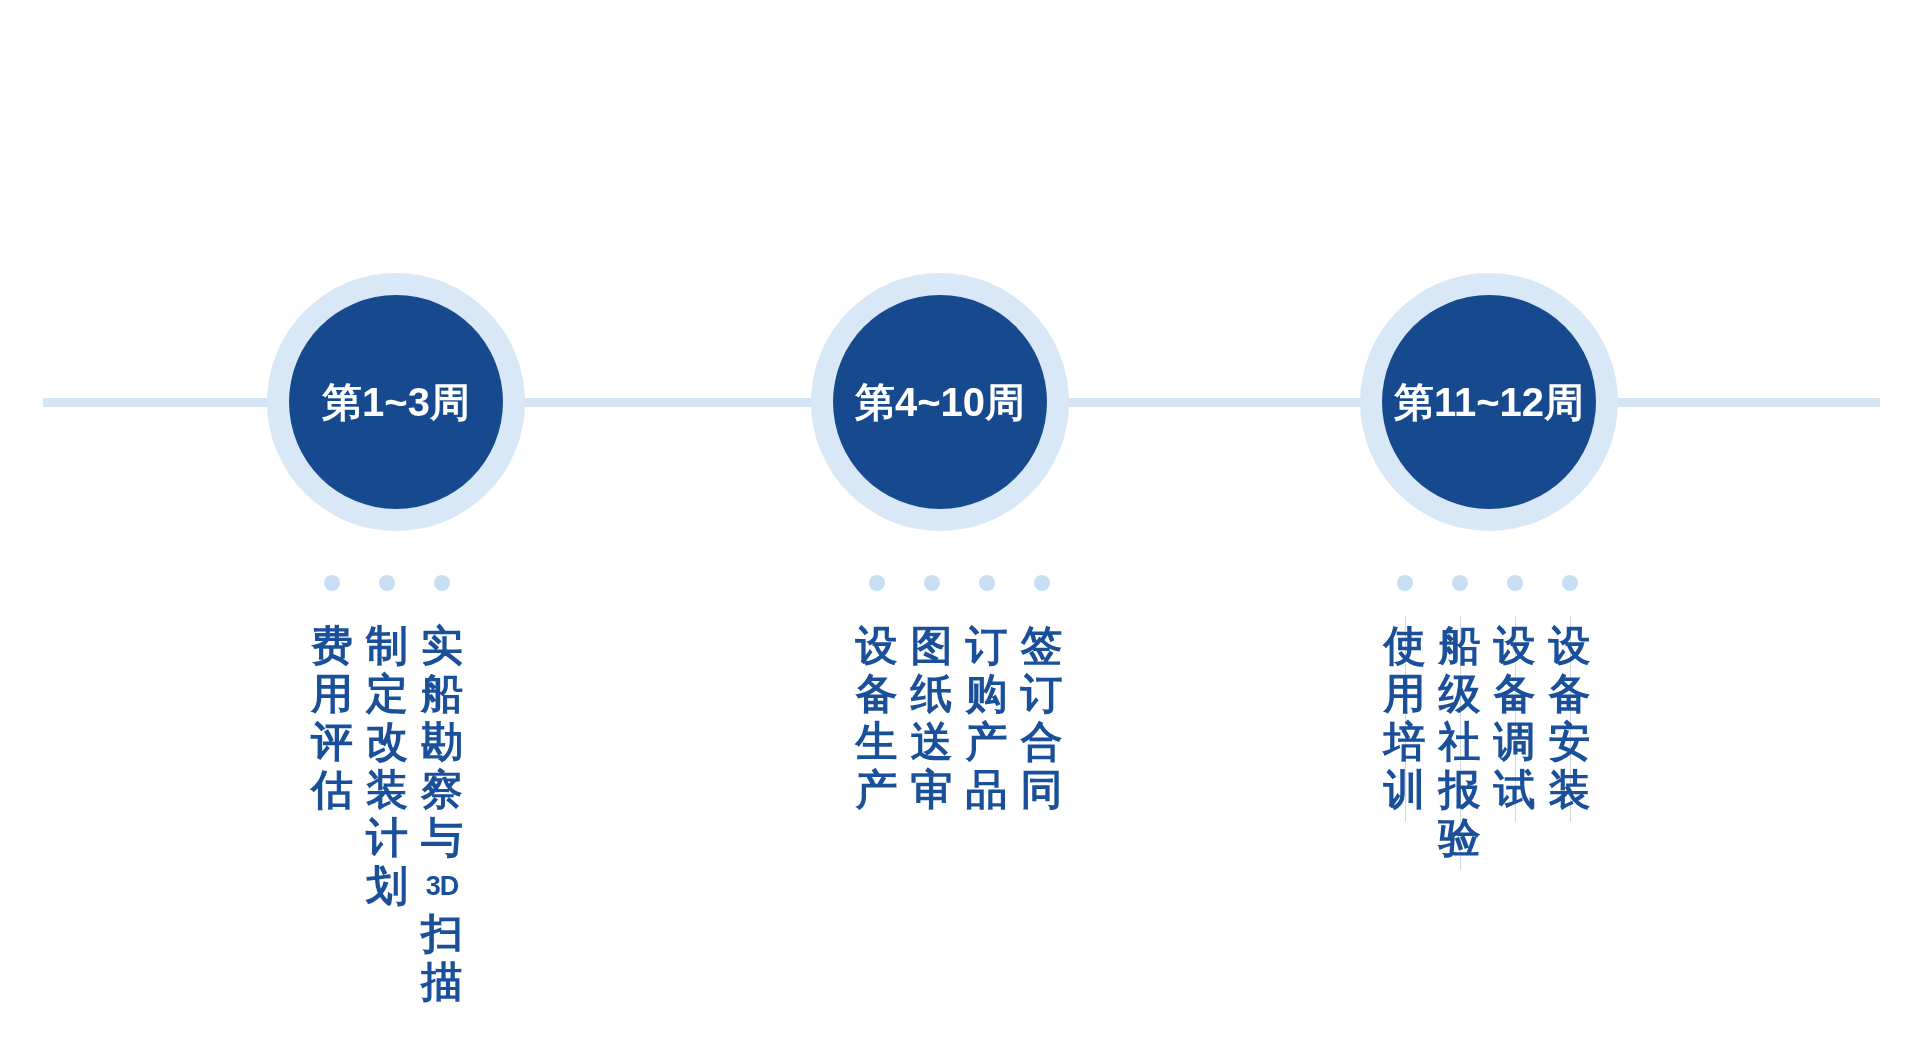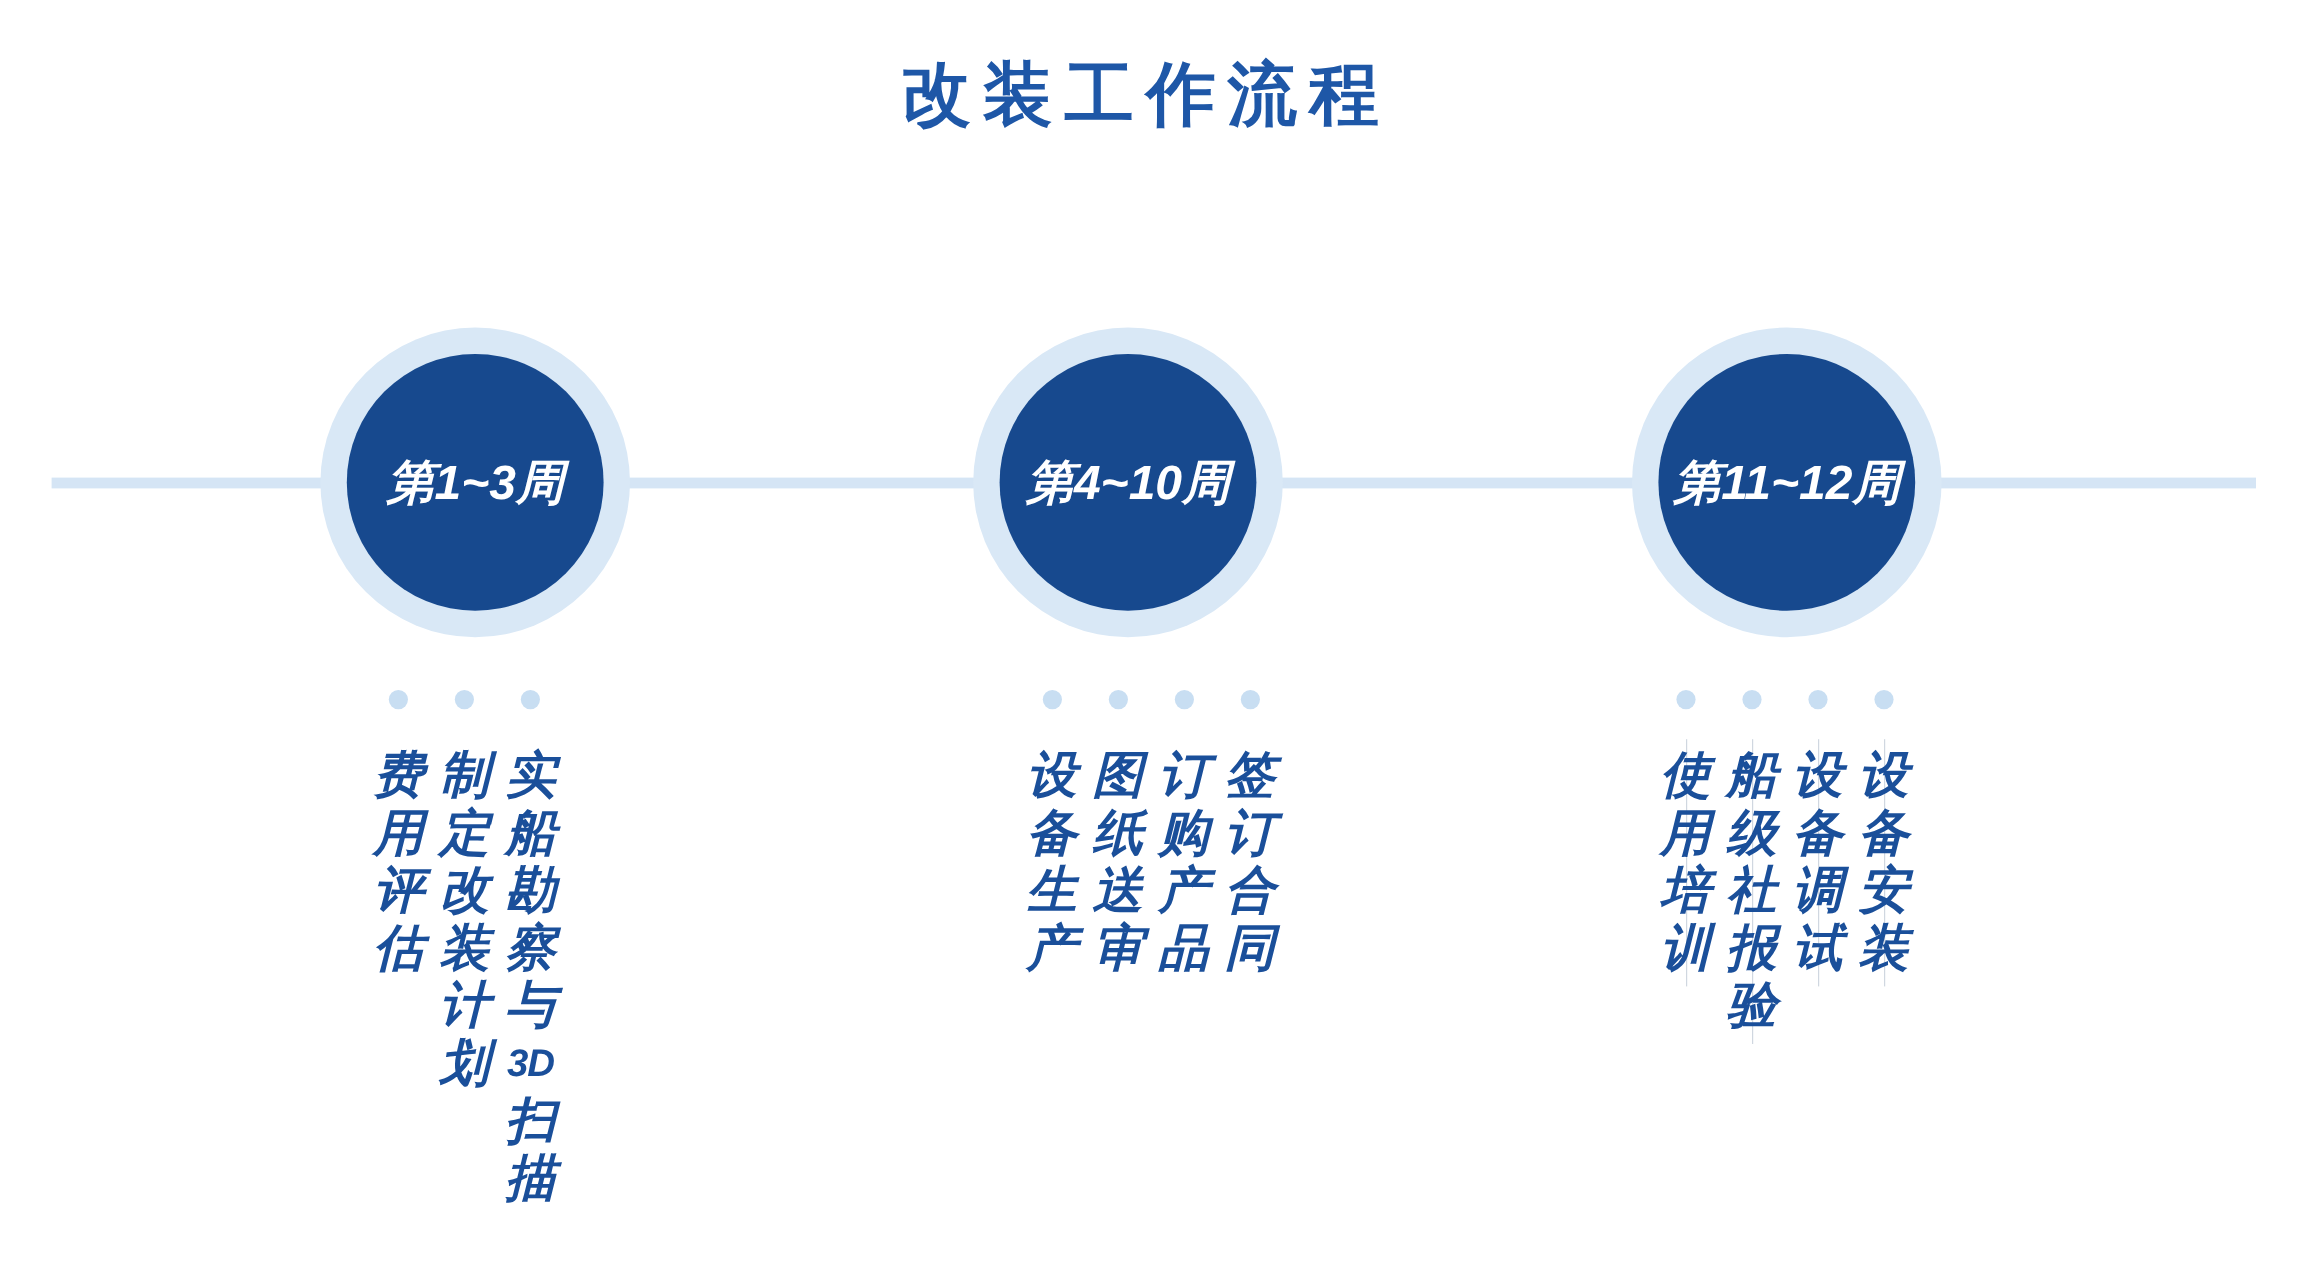--- a/index.html
+++ b/index.html
@@ -35,21 +35,20 @@
     background: var(--timeline-color, #D5E5F5);
   }
 
   .milestone {
     position: absolute;
     top: 273px;
     transform: translateX(-50%);
     display: flex;
     flex-direction: column;
     align-items: center;
-    font-style: italic;
   }
 
   .circle-outer {
     width: 258px;
     height: 258px;
     border-radius: 50%;
     background: var(--ring-color, #D9E8F6);
     display: flex;
     align-items: center;
     justify-content: center;
@@ -131,29 +130,28 @@
     height: 48px;
     line-height: 48px;
     text-align: center;
     font-size: 42px;
     font-weight: 700;
     color: var(--item-text-color, #1A4F9A);
     white-space: nowrap;
   }
 
   .item-char.latin {
-    font-size: 32px;
+    font-size: 27px;
     letter-spacing: -1px;
   }
 </style>
 </head>
 <body>
 
 <div class="stage">
-  <div class="page-title">改装工作流程</div>
   <div class="timeline-line"></div>
   <div id="milestones">
       <div class="milestone" style="left: 396px;">
         <div class="circle-outer">
           <div class="circle-inner">
             <span class="circle-label">第1~3周</span>
           </div>
         </div>
         <div class="milestone-content" style="margin-left: -18px;">
           <div class="dots-row">

